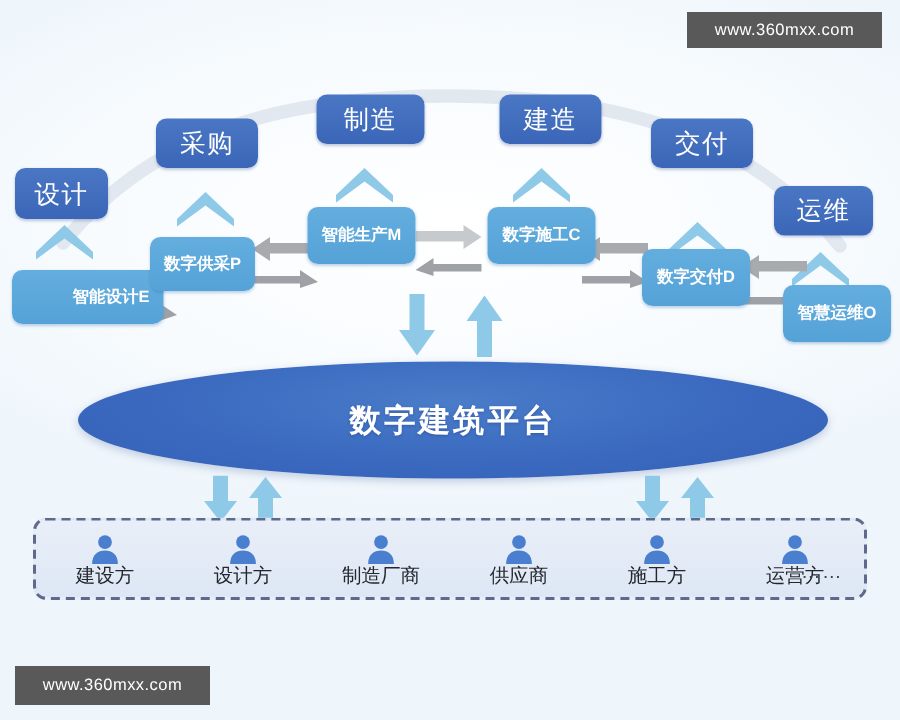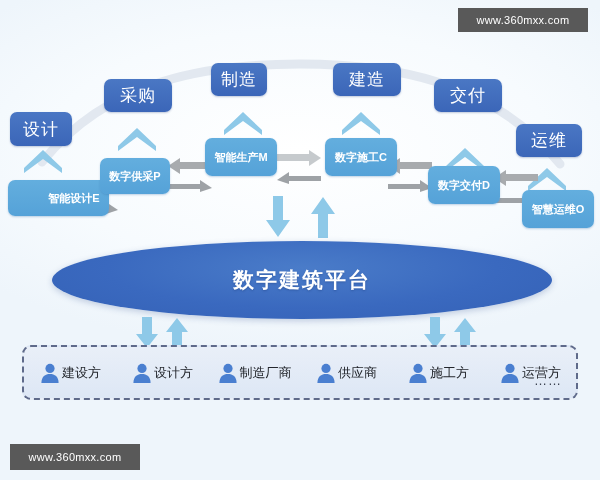--- a/index.html
+++ b/index.html
@@ -78,21 +78,21 @@
     border:2px dashed #5f6a8a;border-radius:9px;
     background:linear-gradient(180deg,#e9eff8 0%,#dde7f5 100%);
     box-sizing:border-box;
   }
   #stake-row{
     position:absolute;left:0;top:0;width:100%;height:100%;
     display:flex;align-items:center;
   }
   .stake{
     flex:1 1 0;height:100%;
-    display:flex;align-items:center;justify-content:center;
+    display:flex;flex-direction:column;align-items:center;justify-content:center;
     gap:1px;
   }
   .stake .pname{
     font-size:13px;color:#23262c;white-space:nowrap;line-height:1;
   }
   .dots{
     position:absolute;right:14px;top:26px;
     font-size:13px;color:#3c4251;letter-spacing:1px;
   }
 </style>
@@ -106,21 +106,21 @@
   </svg>
 
   <div class="phase" style="left:10px;top:112px;width:62px;height:34px;">
     <span>设计</span>
   </div>
 
   <div class="phase" style="left:104px;top:79px;width:68px;height:33px;">
     <span>采购</span>
   </div>
 
-  <div class="phase" style="left:211px;top:63px;width:56px;height:33px;">
+  <div class="phase" style="left:211px;top:63px;width:72px;height:33px;">
     <span>制造</span>
   </div>
 
   <div class="phase" style="left:333px;top:63px;width:68px;height:33px;">
     <span>建造</span>
   </div>
 
   <div class="phase" style="left:434px;top:79px;width:68px;height:33px;">
     <span>交付</span>
   </div>

